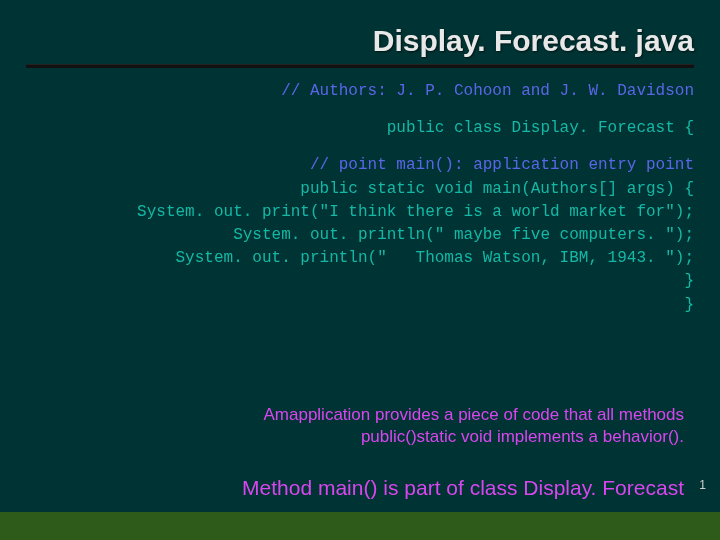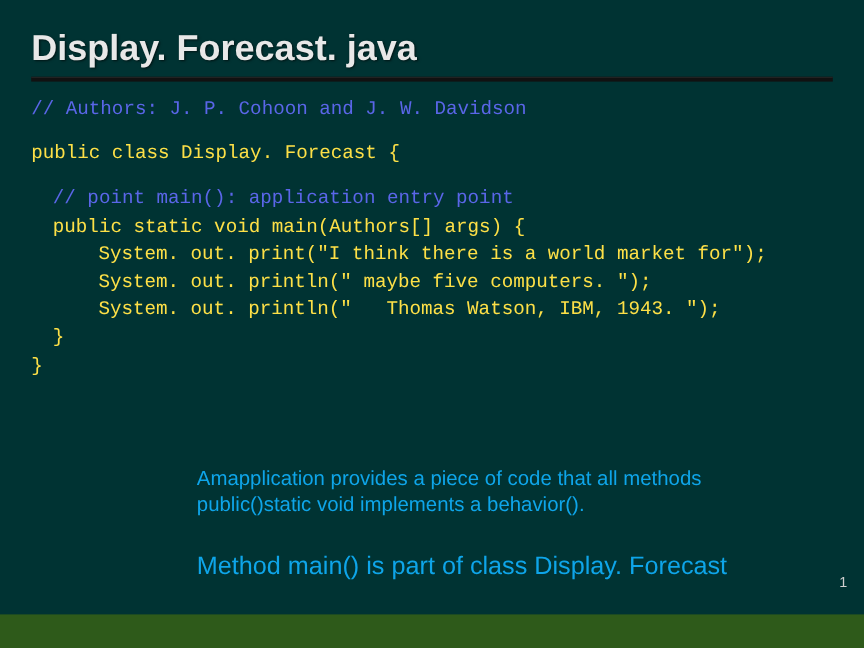--- a/index.html
+++ b/index.html
@@ -11,20 +11,21 @@
     font-family: Verdana, Arial, sans-serif;
     color: #E8E8E8;
     overflow: hidden;
   }
   .slide {
     padding: 18px 26px 0 26px;
     box-sizing: border-box;
     width: 100%;
     height: 100%;
     position: relative;
+    text-align: right;
   }
   .title {
     font-size: 30px;
     font-weight: bold;
     color: #E8E8E8;
     margin: 6px 0 4px 0;
     text-shadow: 1px 1px 2px rgba(0,0,0,0.6);
   }
   .rule {
     height: 3px;
@@ -35,33 +36,33 @@
   .mono {
     font-family: "Lucida Console","Courier New", monospace;
     font-size: 16px;
     line-height: 1.45;
     white-space: pre;
   }
   .comment {
     color: #5A66E8;
   }
   .code {
-    color: #fde047;
+    color: #14b8a6;
   }
   .block {
     margin-top: 6px;
   }
   .i1 { padding-left: 18px; }
   .i2 { padding-left: 56px; }
   .overlay-text {
     position: absolute;
     left: 164px;
-    top: 388px;
+    top: 404px;
     width: 520px;
-    color: #0ea5e9;
+    color: #d946ef;
     font-size: 17px;
     line-height: 1.3;
     font-family: Verdana, Arial, sans-serif;
   }
   .overlay-line2 {
     margin-top: 26px;
     font-size: 21px;
   }
   .pagenum {
     position: absolute;

